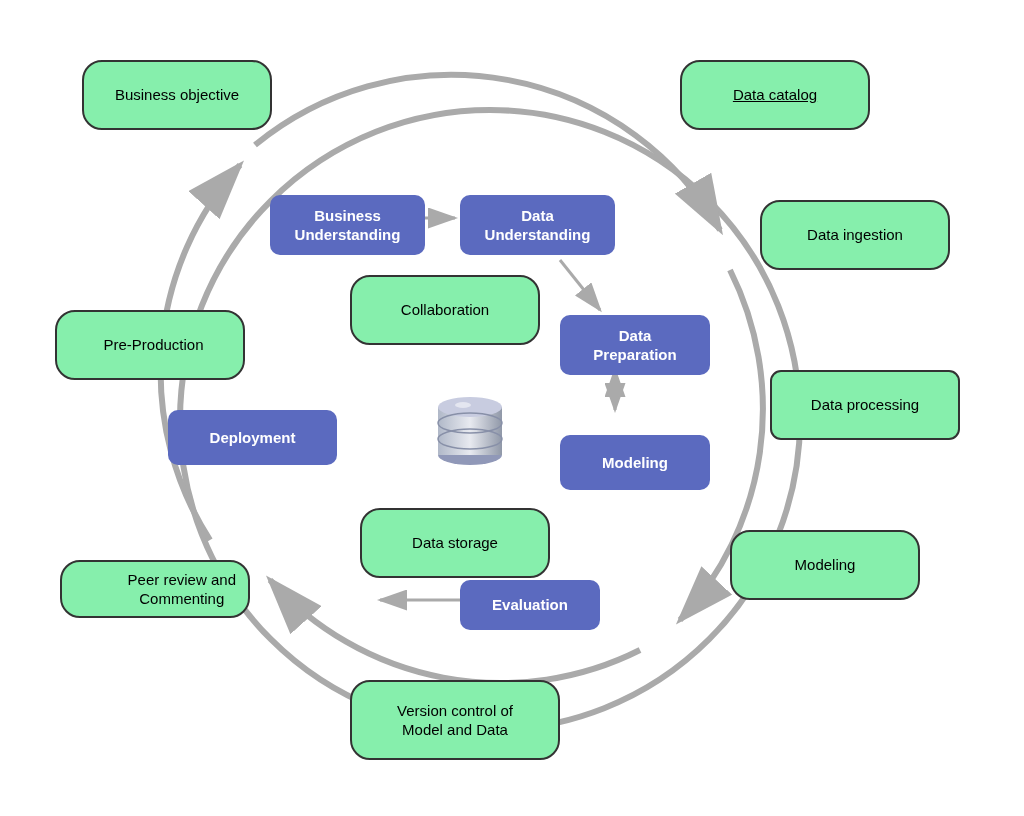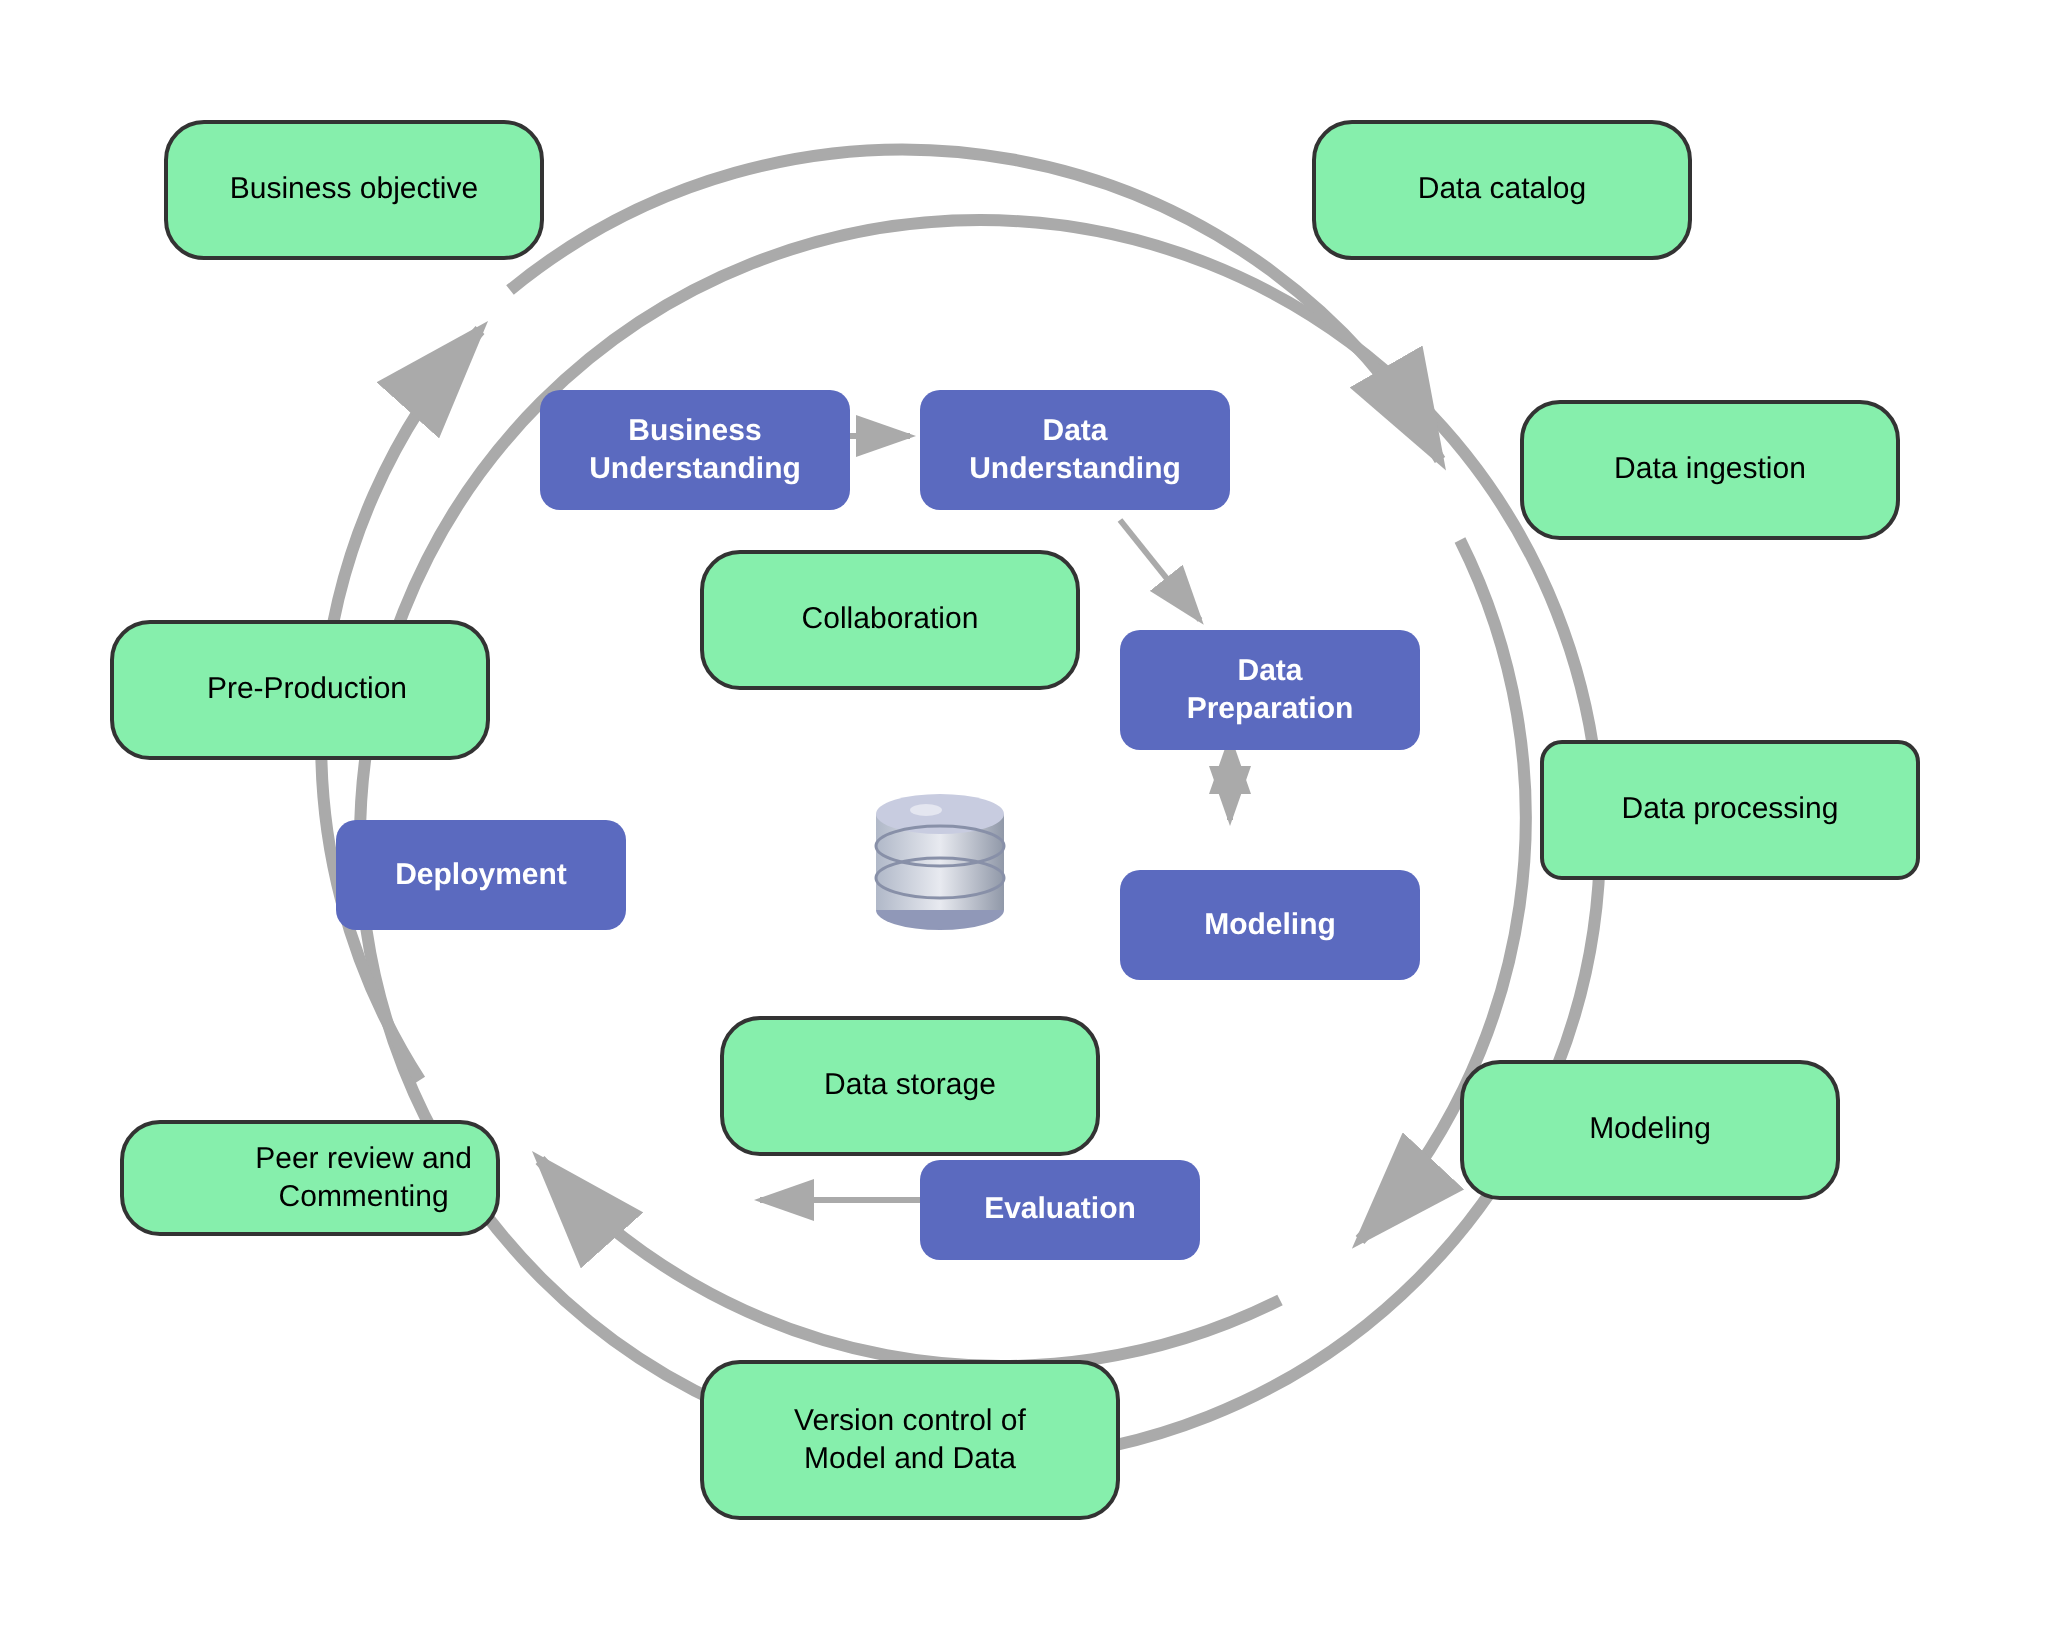--- a/index.html
+++ b/index.html
@@ -94,21 +94,21 @@
     <line x1="615" y1="370" x2="615" y2="410" stroke="#aaa" stroke-width="3" marker-end="url(#arrowhead-gray)" marker-start="url(#arrowhead-gray2)"></line>
 
     <line x1="470" y1="600" x2="380" y2="600" fill="none" stroke="#aaa" stroke-width="3" marker-end="url(#arrowhead-gray)"></line>
 
   </svg>
 
   <div class="node" style="left:82px; top:60px; width:190px; height:70px;">
     <span>Business objective</span>
   </div>
 
-  <div class="node" style="left:656px; top:60px; width:190px; height:70px;">
+  <div class="node" style="left:680px; top:60px; width:190px; height:70px;text-decoration:underline;">
     <span>Data catalog</span>
   </div>
 
   <div class="node" style="left:760px; top:200px; width:190px; height:70px;">
     <span>Data ingestion</span>
   </div>
 
   <div class="node" style="left:770px; top:370px; width:190px; height:70px;border-radius:11px;">
     <span>Data processing</span>
   </div>
@@ -150,21 +150,21 @@
   </div>
 
   <div class="node-blue" style="left:560px; top:435px; width:150px; height:55px;">
     <span>Modeling</span>
   </div>
 
   <div class="node-blue" style="left:460px; top:580px; width:140px; height:50px;">
     <span>Evaluation</span>
   </div>
 
-  <div class="node-blue" style="left:168px; top:410px; width:145px; height:55px;">
+  <div class="node-blue" style="left:168px; top:410px; width:169px; height:55px;">
     <span>Deployment</span>
   </div>
 
   <div class="db-icon" style="left:420px; top:380px; width:100px; height:100px;">
     <svg width="90" height="90" viewBox="0 0 90 90">
 
       <defs>
         <linearGradient id="cylGrad" x1="0%" y1="0%" x2="100%" y2="0%">
           <stop offset="0%" style="stop-color:#b0b8c8;stop-opacity:1"></stop>
           <stop offset="50%" style="stop-color:#e8eaf0;stop-opacity:1"></stop>

